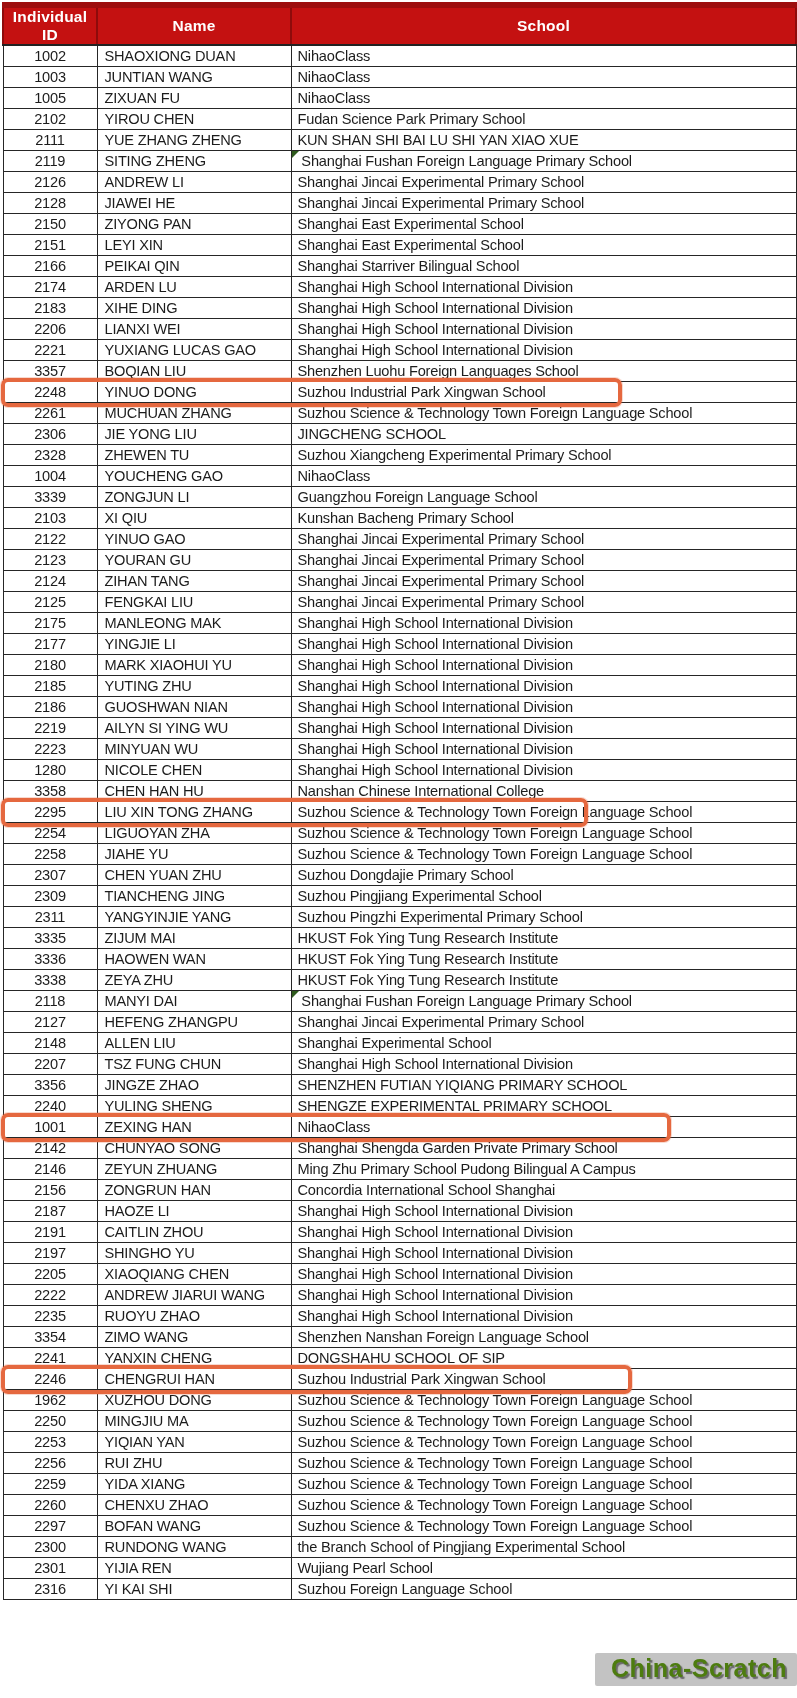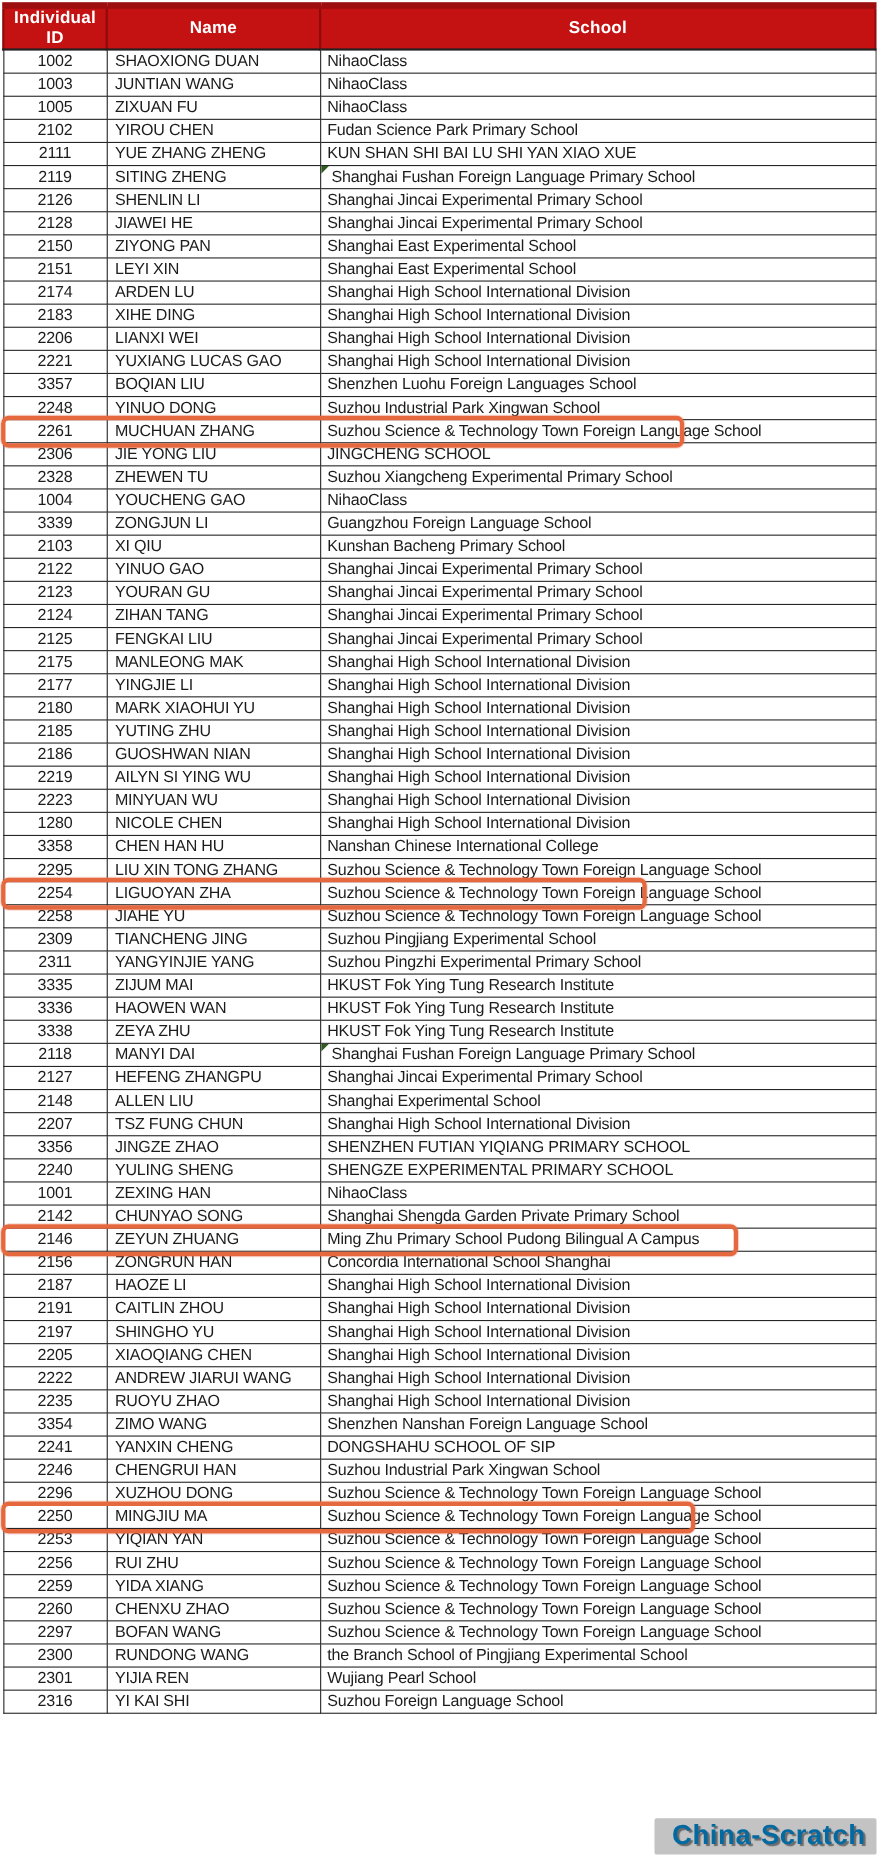--- a/index.html
+++ b/index.html
@@ -41,21 +41,21 @@
   }
   .hl-box {
     position:absolute; left:0;
     border:4px solid #e5683f; border-radius:7px;
     pointer-events:none; z-index:5;
     box-shadow:0 0 0 1px rgba(229,104,63,0.25);
   }
   .watermark {
     position:absolute; right:0; bottom:14px; z-index:6;
     background:rgba(158,158,158,0.62);
-    color:#0369a1; font-weight:bold; font-size:25px;
+    color:#4d7c0f; font-weight:bold; font-size:25px;
     padding:1px 10px 3px 16px; letter-spacing:0.5px;
     text-shadow:2px 2px 1px rgba(95,95,95,0.9);
     border-radius:2px;
   }
 </style>
 </head>
 <body>
 
 <div class="stage" id="stage">
   <table class="sheet">
@@ -97,39 +97,44 @@
           <td class="name-cell">YUE ZHANG ZHENG</td>
           <td class="school-cell"><span>KUN SHAN SHI BAI LU SHI YAN XIAO XUE</span></td>
         </tr>
         <tr>
           <td class="id-cell">2119</td>
           <td class="name-cell">SITING ZHENG</td>
           <td class="school-cell"><span class="green-tri"></span><span> Shanghai Fushan Foreign Language Primary School</span></td>
         </tr>
         <tr>
           <td class="id-cell">2126</td>
-          <td class="name-cell">SHENLIN LI</td>
+          <td class="name-cell">ANDREW LI</td>
           <td class="school-cell"><span>Shanghai Jincai Experimental Primary School</span></td>
         </tr>
         <tr>
           <td class="id-cell">2128</td>
           <td class="name-cell">JIAWEI HE</td>
           <td class="school-cell"><span>Shanghai Jincai Experimental Primary School</span></td>
         </tr>
         <tr>
           <td class="id-cell">2150</td>
           <td class="name-cell">ZIYONG PAN</td>
           <td class="school-cell"><span>Shanghai East Experimental School</span></td>
         </tr>
         <tr>
           <td class="id-cell">2151</td>
           <td class="name-cell">LEYI XIN</td>
           <td class="school-cell"><span>Shanghai East Experimental School</span></td>
         </tr>
         <tr>
+          <td class="id-cell">2166</td>
+          <td class="name-cell">PEIKAI QIN</td>
+          <td class="school-cell"><span>Shanghai Starriver Bilingual School</span></td>
+        </tr>
+        <tr>
           <td class="id-cell">2174</td>
           <td class="name-cell">ARDEN LU</td>
           <td class="school-cell"><span>Shanghai High School International Division</span></td>
         </tr>
         <tr>
           <td class="id-cell">2183</td>
           <td class="name-cell">XIHE DING</td>
           <td class="school-cell"><span>Shanghai High School International Division</span></td>
         </tr>
         <tr>
@@ -256,20 +261,25 @@
           <td class="id-cell">2254</td>
           <td class="name-cell">LIGUOYAN ZHA</td>
           <td class="school-cell"><span>Suzhou Science &amp; Technology Town Foreign Language School</span></td>
         </tr>
         <tr>
           <td class="id-cell">2258</td>
           <td class="name-cell">JIAHE YU</td>
           <td class="school-cell"><span>Suzhou Science &amp; Technology Town Foreign Language School</span></td>
         </tr>
         <tr>
+          <td class="id-cell">2307</td>
+          <td class="name-cell">CHEN YUAN ZHU</td>
+          <td class="school-cell"><span>Suzhou Dongdajie Primary School</span></td>
+        </tr>
+        <tr>
           <td class="id-cell">2309</td>
           <td class="name-cell">TIANCHENG JING</td>
           <td class="school-cell"><span>Suzhou Pingjiang Experimental School</span></td>
         </tr>
         <tr>
           <td class="id-cell">2311</td>
           <td class="name-cell">YANGYINJIE YANG</td>
           <td class="school-cell"><span>Suzhou Pingzhi Experimental Primary School</span></td>
         </tr>
         <tr>
@@ -376,21 +386,21 @@
           <td class="id-cell">2241</td>
           <td class="name-cell">YANXIN CHENG</td>
           <td class="school-cell"><span>DONGSHAHU SCHOOL OF SIP</span></td>
         </tr>
         <tr>
           <td class="id-cell">2246</td>
           <td class="name-cell">CHENGRUI HAN</td>
           <td class="school-cell"><span>Suzhou Industrial Park Xingwan School</span></td>
         </tr>
         <tr>
-          <td class="id-cell">2296</td>
+          <td class="id-cell">1962</td>
           <td class="name-cell">XUZHOU DONG</td>
           <td class="school-cell"><span>Suzhou Science &amp; Technology Town Foreign Language School</span></td>
         </tr>
         <tr>
           <td class="id-cell">2250</td>
           <td class="name-cell">MINGJIU MA</td>
           <td class="school-cell"><span>Suzhou Science &amp; Technology Town Foreign Language School</span></td>
         </tr>
         <tr>
           <td class="id-cell">2253</td>

